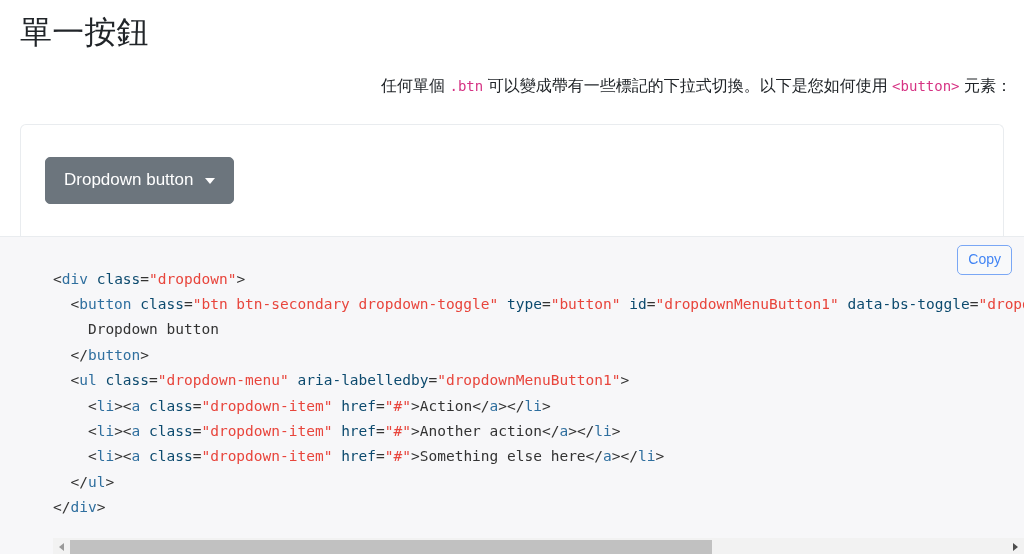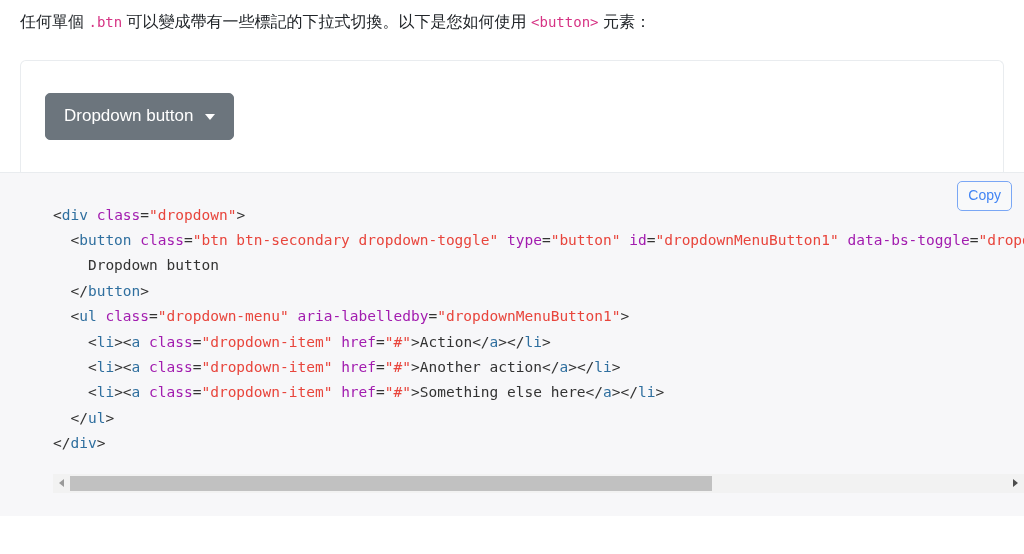--- a/index.html
+++ b/index.html
@@ -26,25 +26,26 @@
     margin: 0;
     padding: 12px 0 0 20px;
     font-size: 32px;
     line-height: 40px;
     font-weight: 400;
     color: #212529;
     letter-spacing: 0.2px;
   }
 
   .section-lead {
-    margin: 0;
+    margin: 12px;
     padding: 10px 0 0 20px;
     font-size: 16px;
     line-height: 24px;
     color: #212529;
+    text-align: right;
   }
 
   code.inline-code {
     font-family: "DejaVu Sans Mono", "Liberation Mono", monospace;
     font-size: 14px;
     color: #d63384;
     background: transparent;
     word-wrap: break-word;
   }
 
@@ -133,21 +134,21 @@
     padding: 0 0 0 53px;
     font-family: "DejaVu Sans Mono", "Liberation Mono", monospace;
     font-size: 14.5px;
     line-height: 25.4px;
     color: #212529;
     white-space: pre;
     overflow: hidden;
   }
 
   .tok-tag   { color: #2f6f9f; text-align: center; }
-  .tok-attr  { color: #a21caf; }
+  .tok-attr  { color: #0c4a6e; }
   .tok-val   { color: #e8453c; }
   .tok-plain { color: #333333; }
   .tok-punct { color: #333333; }
 
   
   .hscroll {
     position: absolute;
     left: 53px;
     right: 0;
     bottom: 23px;
@@ -192,20 +193,21 @@
     height: 15px;
     background: #c1c1c1;
     cursor: pointer;
   }
 </style>
 </head>
 <body>
 
 <div class="page">
 
+  <h2 class="section-heading">單一按鈕</h2>
 
   <p class="section-lead">
     <span>任何單個 </span><code class="inline-code">.btn</code><span> 可以變成帶有一些標記的下拉式切換。以下是您如何使用 </span><code class="inline-code">&lt;button&gt;</code><span> 元素：</span>
   </p>
 
   <div class="bd-example">
     <button class="btn-secondary">
       <span>Dropdown button</span>
       <span class="caret"></span>
     </button>

